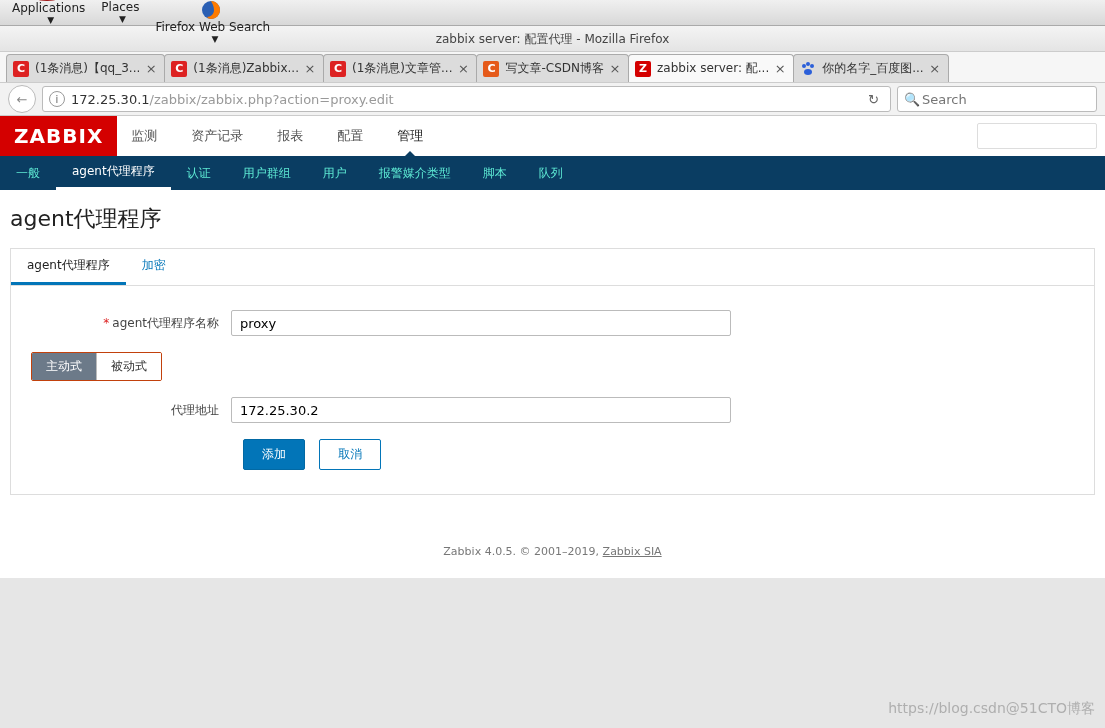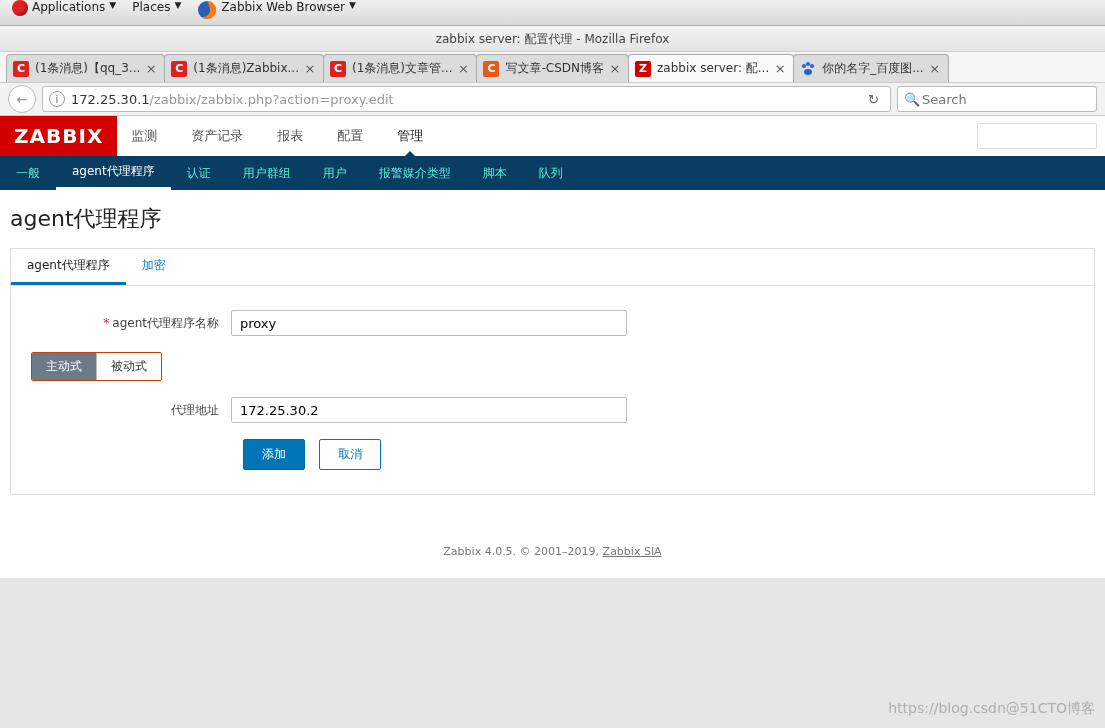--- a/index.html
+++ b/index.html
@@ -1,20 +1,20 @@
 <!DOCTYPE html>
 <html><head>
 <meta charset="utf-8">
 <style>
   * { box-sizing: border-box; margin: 0; padding: 0; font-family: "DejaVu Sans", Arial, sans-serif; }
   body { background: #e6e6e6; font-size: 13px; color: #333; }
 
   
   .gnome-panel { height: 26px; background: linear-gradient(#f0f0f0,#d8d8d8); border-bottom: 1px solid #aaa; display: flex; align-items: center; padding: 0 4px; font-size: 12px; color: #222; }
-  .gnome-item { display: flex; align-items: flex-start; padding: 0 8px; height: 100%; }
+  .gnome-item { display: flex; align-items: center; padding: 0 8px; height: 100%; flex-direction: column; }
   .gnome-item .tri { margin-left: 4px; font-size: 9px; }
   .rh-icon { width:16px; height:16px; background:#d22; border-radius:50%; display:inline-block; margin-right:4px; box-shadow: inset -2px -2px 2px rgba(0,0,0,.3); }
   .ff-icon { width:20px; height:20px; display:inline-block; margin-right:4px;}
   .ff-icon svg{width:20px;height:20px}
   
   
   .ff-title { height: 26px; background: linear-gradient(#f4f4f4,#e4e4e4); text-align:center; line-height:26px; font-size:12px; color:#444; border-bottom:1px solid #ccc;}
 
   
   .browser-chrome { background: #f6f6f6; }
@@ -62,21 +62,21 @@
   
   .form-card { border:1px solid #ddd; background:#fff; }
   .form-tabs { display:flex; border-bottom:1px solid #ddd;}
   .form-tabs .ftab{ padding:8px 16px; font-size:12px; color:#0275b8; cursor:pointer;}
   .form-tabs .ftab.active{ color:#222; border-bottom:3px solid #0275b8;}
   
   .form-body { padding: 24px 20px 24px 20px;}
   .frow { display:flex; margin-bottom:16px; align-items:flex-start;}
   .flabel { width:200px; text-align:right; padding-right:12px; font-size:12px; color:#444; padding-top:5px;}
   .flabel .req{ color:#d22; margin-right:3px;}
-  .fctrl input[type=text]{ width:396px; height:26px; border:1px solid #bbb; padding:0 8px; font-size:13px; border-radius:2px;}
+  .fctrl input[type=text]{ width:500px; height:26px; border:1px solid #bbb; padding:0 8px; font-size:13px; border-radius:2px;}
   .fctrl textarea{ width:440px; height:110px; border:1px solid #bbb; padding:6px 8px; font-size:13px; border-radius:2px; resize:both;}
   .seg { display:inline-flex; border:1px solid #c2410c; border-radius:2px; overflow:hidden;}
   .seg button{ border:none; background:#fff; padding:5px 14px; font-size:12px; color:#333; cursor:pointer;}
   .seg button.on{ background:#6c7a89; color:#fff;}
   .seg button + button{ border-left:1px solid #bbb;}
   
   .actions { padding-left:212px;}
   .btn-primary{ background:#0275b8; color:#fff; border:1px solid #0269a4; padding:6px 18px; font-size:12px; border-radius:2px; cursor:pointer;}
   .btn-sec{ background:#fff; color:#0275b8; border:1px solid #0275b8; padding:6px 18px; font-size:12px; border-radius:2px; margin-left:10px; cursor:pointer;}
   
@@ -98,21 +98,21 @@
     <span>Places</span>
     <span class="tri">▼</span>
   </div>
   <div class="gnome-item">
     <span class="ff-icon">
       <svg viewBox="0 0 20 20">
           <circle cx="10" cy="10" r="9" fill="#2b5fb3"></circle>
           <path d="M10 1 C15 1 19 5 19 10 C19 15 15 19 10 19 C8 19 7 18 6 17 C10 17 13 14 13 10 C13 6 11 3 10 1 Z" fill="#ff7b00"></path>
         </svg>
     </span>
-    <span>Zabbix Web Browser</span>
+    <span>Firefox Web Search</span>
     <span class="tri">▼</span>
   </div>
 </div>
 
 <div class="ff-title">zabbix server: 配置代理 - Mozilla Firefox</div>
 
 <div class="browser-chrome">
 
   <div class="tab-strip" id="tabstrip">
       <div class="tab">

